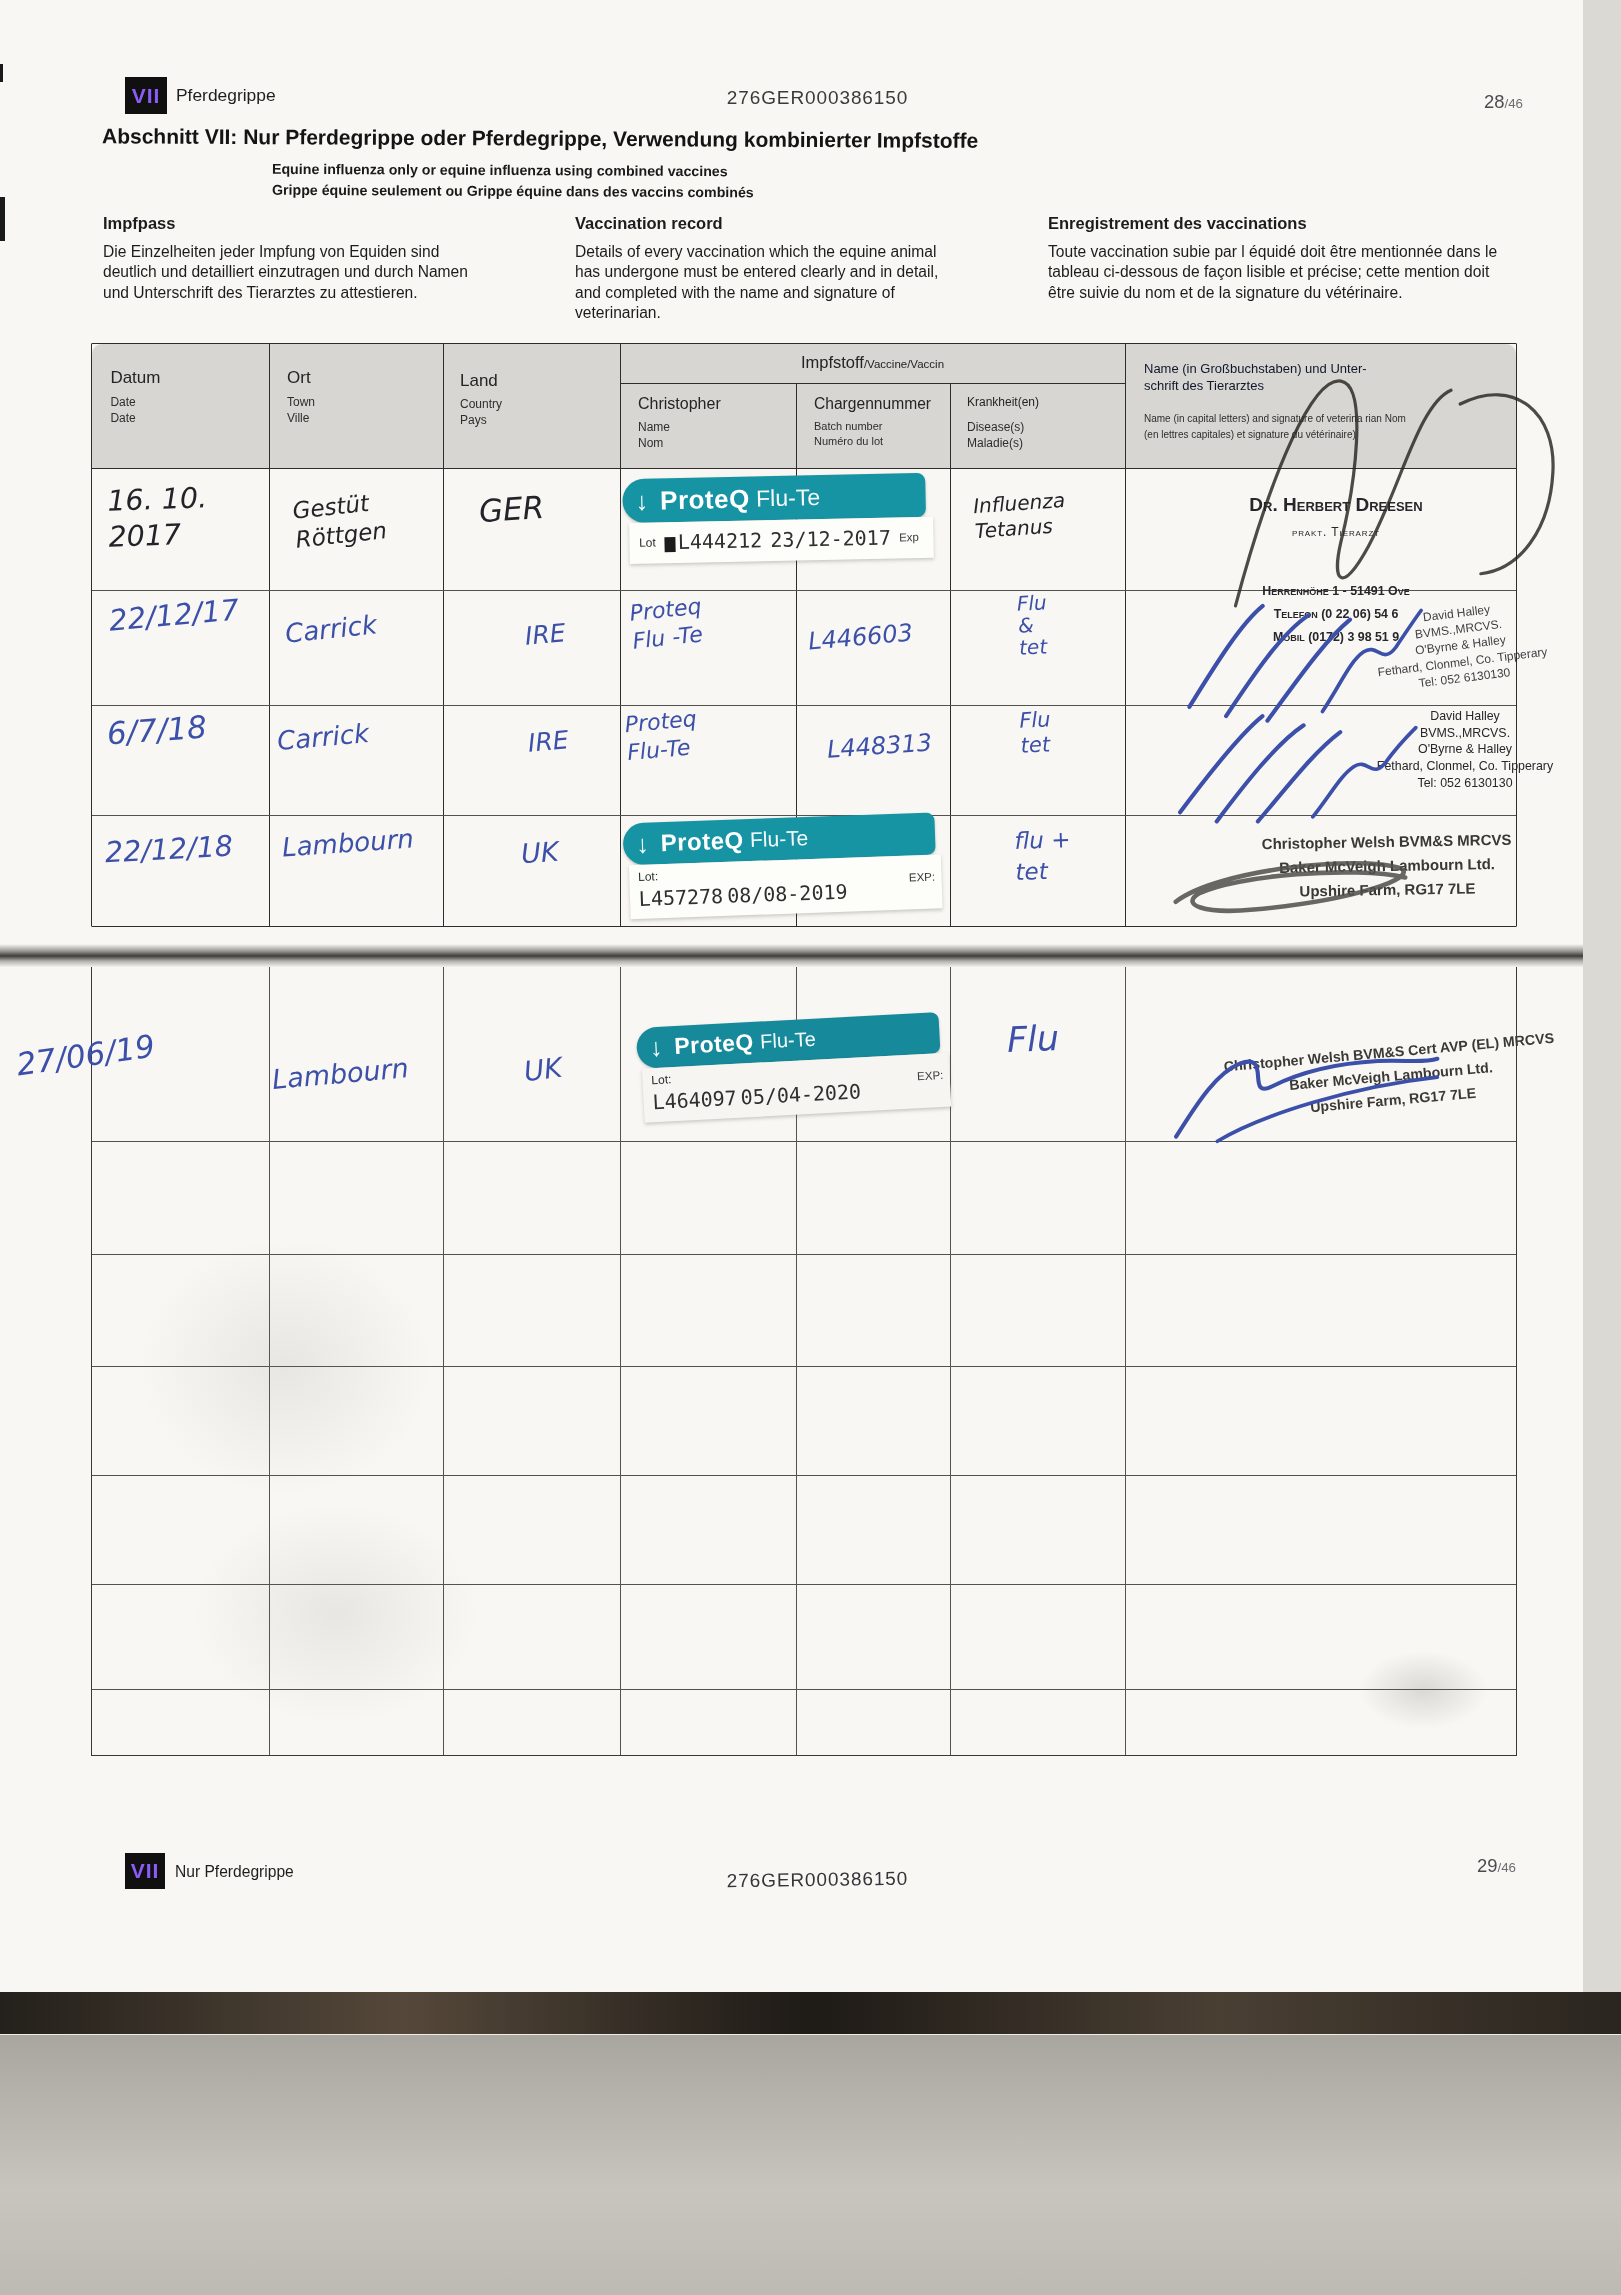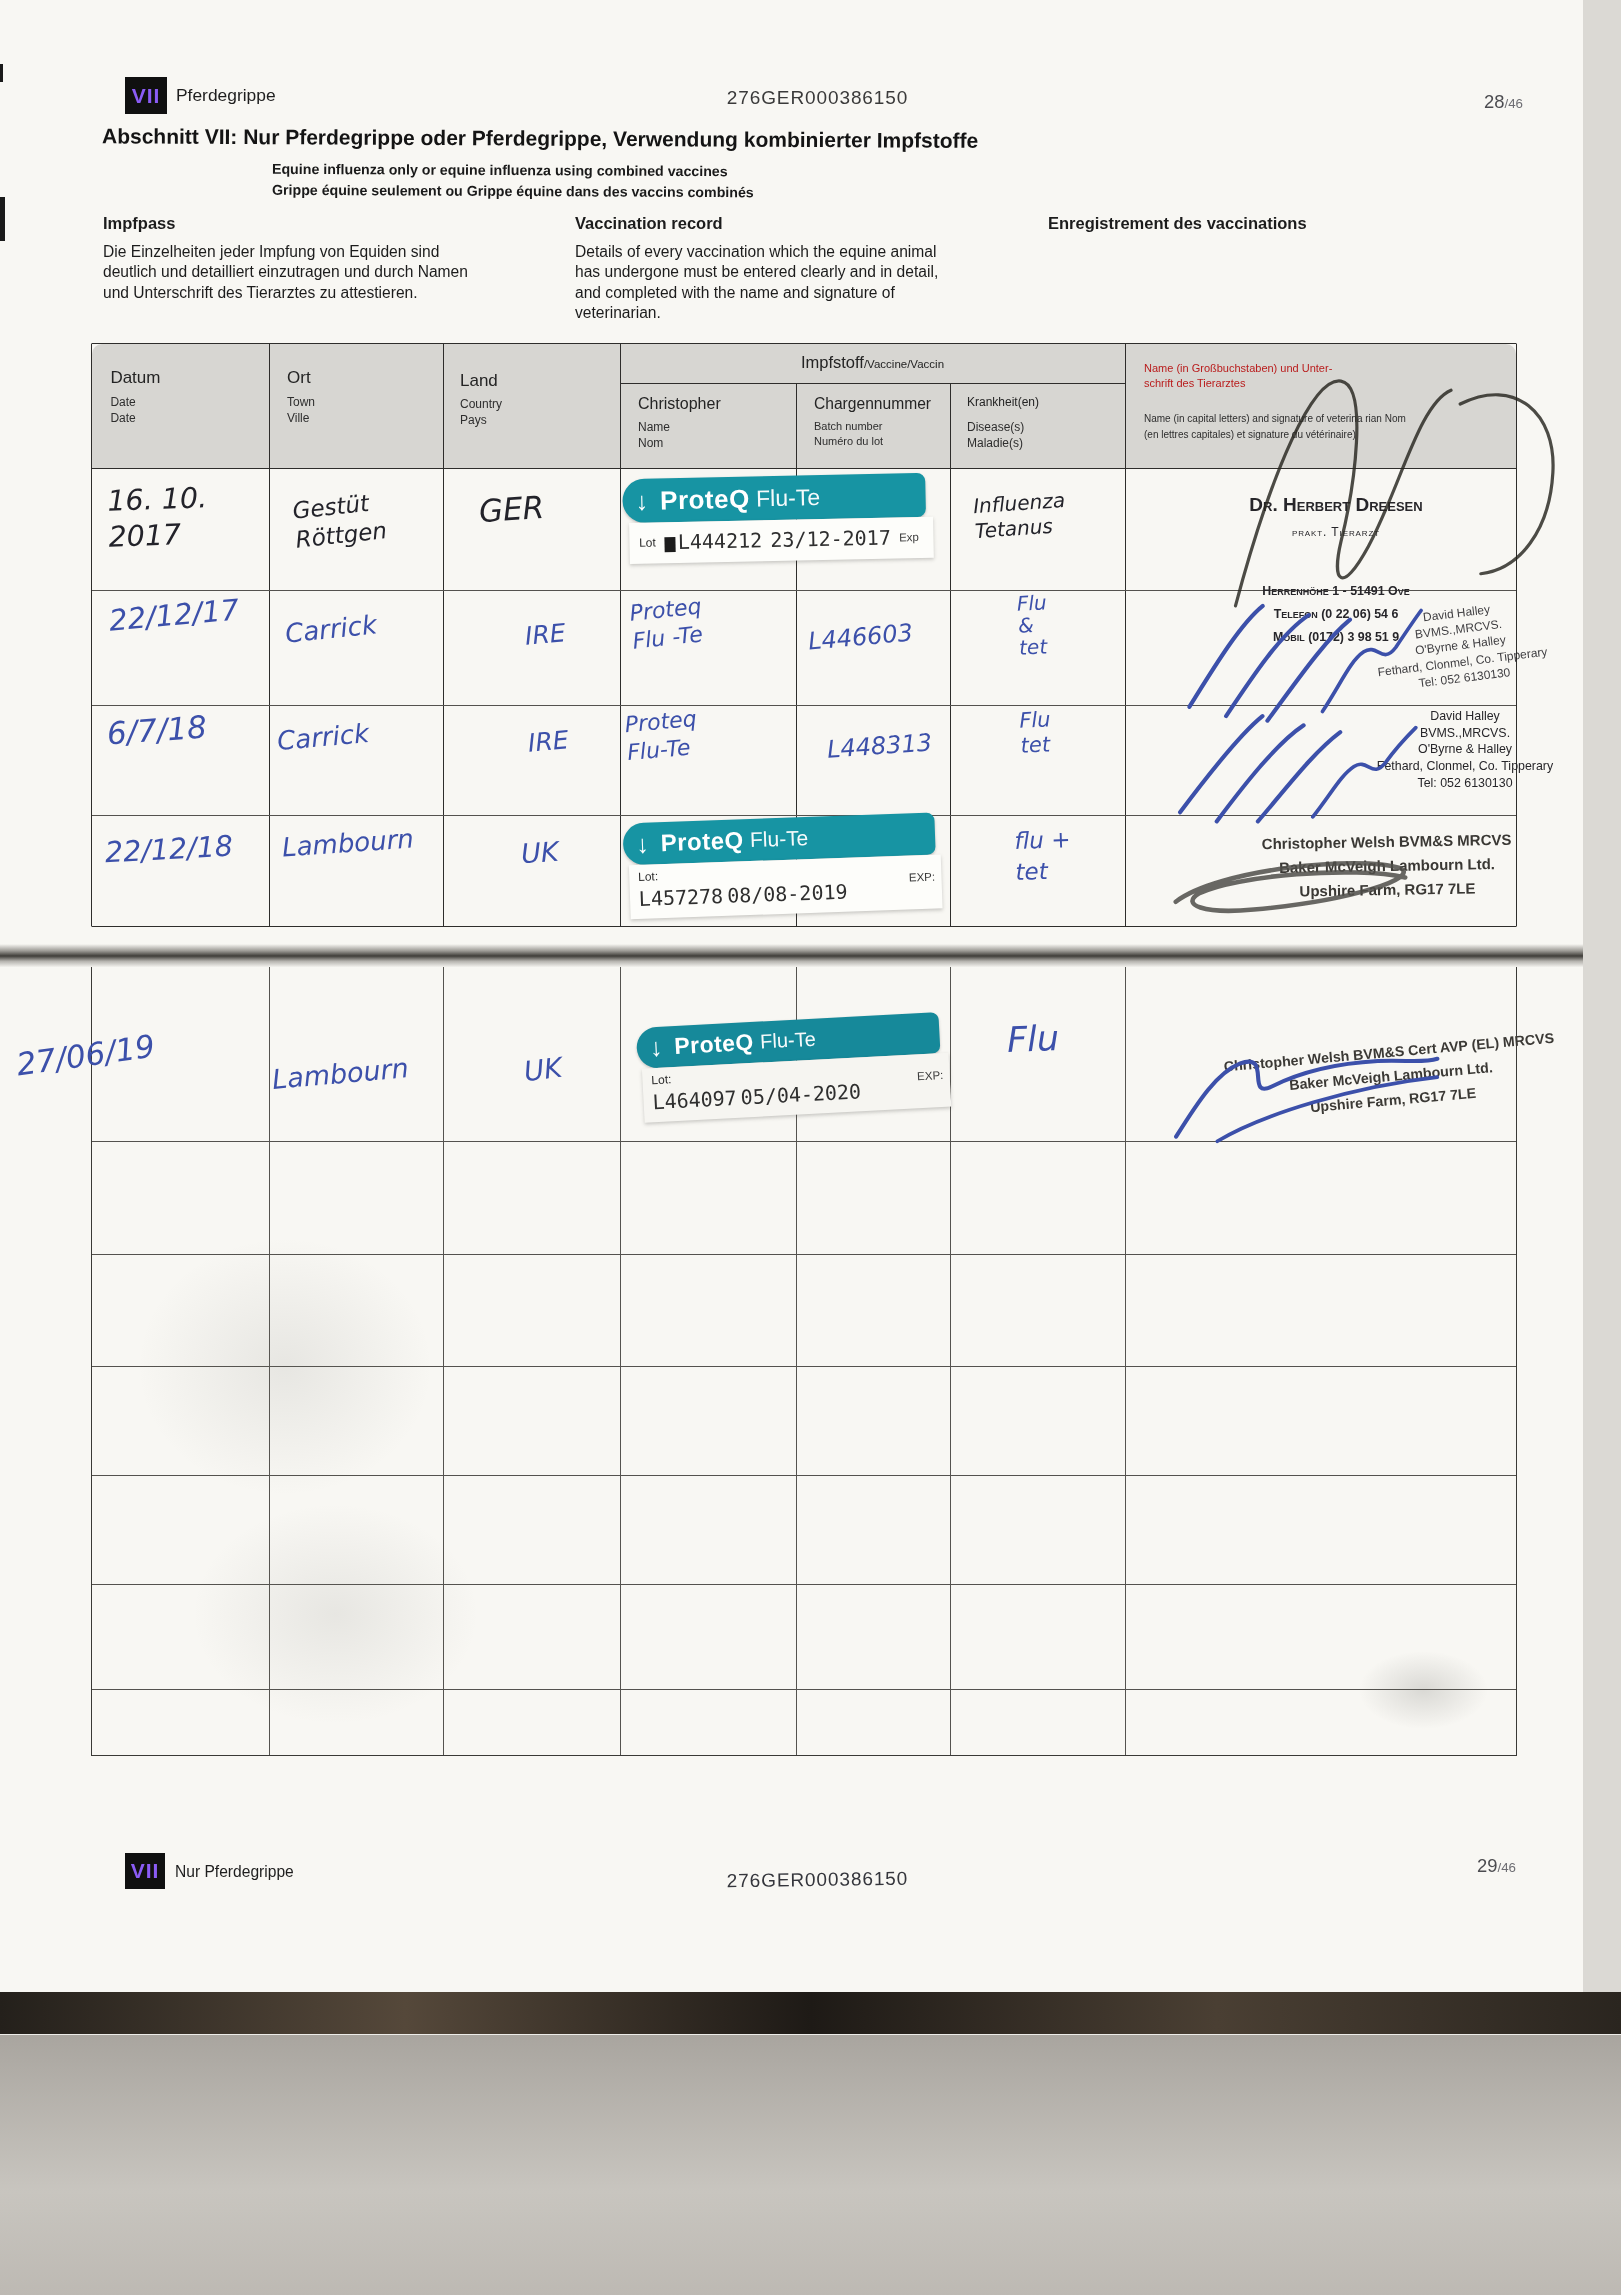--- a/index.html
+++ b/index.html
@@ -29,21 +29,21 @@
   .t1-header{position:absolute;left:0;top:0;width:1424px;height:125px;background:#d7d6d2;border-bottom:1.8px solid #2e2d2b;border-radius:10px 10px 0 0;box-sizing:border-box;}
   .t2{left:91px;top:967px;width:1424px;height:788px;border-left:1.4px solid #3a3936;border-right:1.4px solid #3a3936;border-bottom:1.4px solid #3a3936;}
   .vline{position:absolute;width:1.4px;background:#2e2d2b;}
   .rline{position:absolute;left:0;width:1424px;height:1.4px;background:#54524e;}
   .h-main{position:absolute;font-size:17px;color:#242424;}
   .h-sub{position:absolute;font-size:12px;color:#2e2e2e;line-height:1.35;white-space:pre-line;}
   .imp-wrap{position:absolute;left:528px;top:9.2px;width:505px;text-align:center;color:#242424;}
   .imp-wrap .imp-main{font-size:16.5px;}
   .imp-wrap .imp-sub{font-size:11.5px;}
   .imp-line{position:absolute;left:528px;top:39px;width:505px;height:1.4px;background:#2e2d2b;}
-  .name-main{position:absolute;left:1052px;top:17.4px;width:363px;font-size:11px;color:#b91c1c;line-height:1.3;white-space:pre-line;}
+  .name-main{position:absolute;left:1052px;top:17.4px;width:363px;font-size:13px;color:#0f172a;line-height:1.3;white-space:pre-line;}
   .name-sub{position:absolute;left:1052px;top:67px;width:363px;font-size:10px;color:#2e2e2e;line-height:1.6;white-space:pre-line;}
 
   .hw{position:absolute;font-family:"DejaVu Sans",sans-serif;font-style:italic;white-space:pre-line;line-height:1.25;}
   .hw-blue{color:#3c50aa;}
   .hw-black{color:#23232a;}
 
   .stamp{position:absolute;color:#27262a;text-align:center;white-space:pre-line;}
   .stamp-sc{font-variant:small-caps;}
 
   .sticker{position:absolute;z-index:5;}
@@ -83,20 +83,21 @@
   <div class="intro" style="left:103px;width:390px;">
     <div class="h">Impfpass</div>
     <div class="b">Die Einzelheiten jeder Impfung von Equiden sind deutlich und detailliert einzutragen und durch Namen und Unterschrift des Tierarztes zu attestieren.</div>
   </div>
   <div class="intro" style="left:575px;width:390px;">
     <div class="h">Vaccination record</div>
     <div class="b">Details of every vaccination which the equine animal has undergone must be entered clearly and in detail, and completed with the name and signature of veterinarian.</div>
   </div>
   <div class="intro" style="left:1048px;width:450px;">
     <div class="h">Enregistrement des vaccinations</div>
+    <div class="b">Toute vaccination subie par l équidé doit être mentionnée dans le tableau ci-dessous de façon lisible et précise; cette mention doit être suivie du nom et de la signature du vétérinaire.</div>
   </div>
 
   <div class="tbl t1">
     <div class="t1-header"></div>
 
     <div class="h-main" style="left:18.4px;top:24px;">Datum</div>
     <div class="h-sub" style="left:18.4px;top:50px;">Date
 Date</div>
     <div class="h-main" style="left:195px;top:24px;">Ort</div>
     <div class="h-sub" style="left:195px;top:50px;">Town

